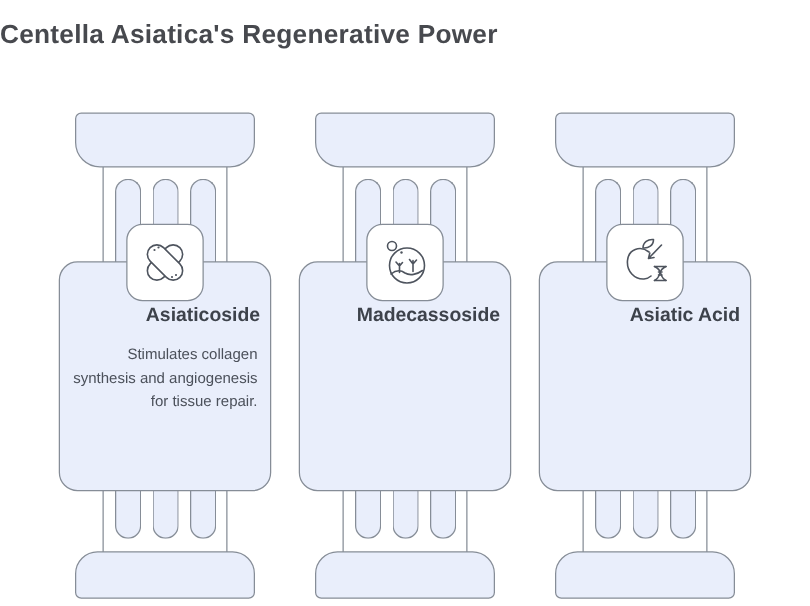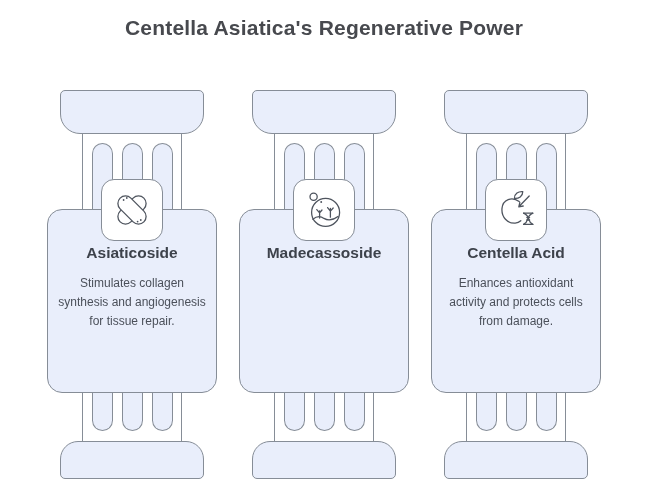--- a/index.html
+++ b/index.html
@@ -10,21 +10,21 @@
     height: 485px;
     background: var(--page-bg, #ffffff);
     font-family: "Liberation Sans", "DejaVu Sans", sans-serif;
     overflow: hidden;
   }
   .title {
     position: absolute;
     top: 16px;
     left: 0;
     width: 100%;
-    text-align: center;
+    text-align: left;
     font-size: 21px;
     font-weight: 700;
     color: var(--title-color, #47494e);
     letter-spacing: 0.2px;
   }
   .column {
     position: absolute;
     top: 88px;
     width: 170px;
     height: 392px;
@@ -82,21 +82,21 @@
   }
   .card {
     position: absolute;
     left: 0; top: 121px;
     width: 170px; height: 184px;
     background: var(--fill, #e9eefb);
     border: 1.5px solid var(--stroke, #868d97);
     border-radius: 15px;
     z-index: 3;
     padding: 34px 8px 10px 8px;
-    text-align: center;
+    text-align: right;
   }
   .card-title {
     font-size: 15.5px;
     font-weight: 700;
     color: var(--card-title-color, #3d424b);
     margin-bottom: 12px;
   }
   .card-desc {
     font-size: 12px;
     line-height: 19.2px;
@@ -188,22 +188,21 @@
     <div class="shaft"></div>
     <div class="flute flute-top pos-0"></div>
     <div class="flute flute-top pos-1"></div>
     <div class="flute flute-top pos-2"></div>
     <div class="flute flute-bottom pos-0"></div>
     <div class="flute flute-bottom pos-1"></div>
     <div class="flute flute-bottom pos-2"></div>
     <div class="capital"></div>
     <div class="base"></div>
     <div class="card">
-      <div class="card-title">Centella Acid</div>
-      <div class="card-desc">Enhances antioxidant activity and protects cells from damage.</div>
+      <div class="card-title">Asiatic Acid</div>
     </div>
     <div class="icon-box">
       <svg width="48" height="48" viewBox="0 0 60 60">
         <g class="ic" stroke-width="1.5">
           <path d="M34 19.5 C25 12.5 13.5 17 12.5 28 C11.5 39 19.5 47 29 46.5 C31.5 46.3 34 45.3 36 43.5"></path>
           <path d="M28 15.5 C28 9.5 33 6.5 38.5 7 C38.5 13 33.5 16 28 15.5 Z"></path>
           <path d="M46.5 12.5 L33.5 26 M33.5 26 L39 25 M33.5 26 L34.8 20.5"></path>
           <path d="M39.5 34 L51 34 M39.5 48 L51 48"></path>
           <path d="M39.5 34 C49 38 43 44 51 48"></path>
           <path d="M51 34 C41.5 38 47.5 44 39.5 48"></path>

